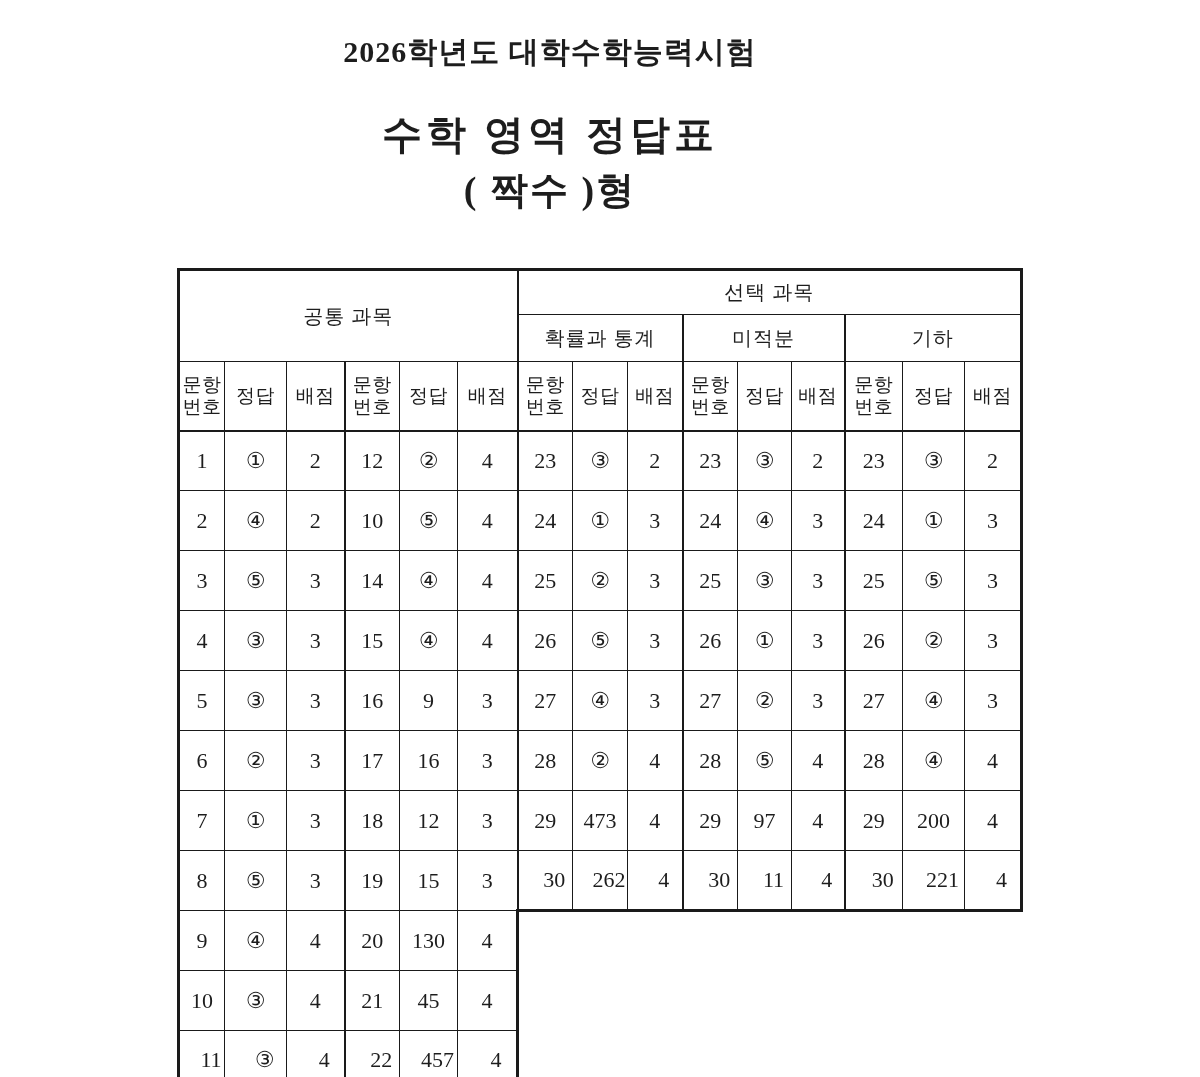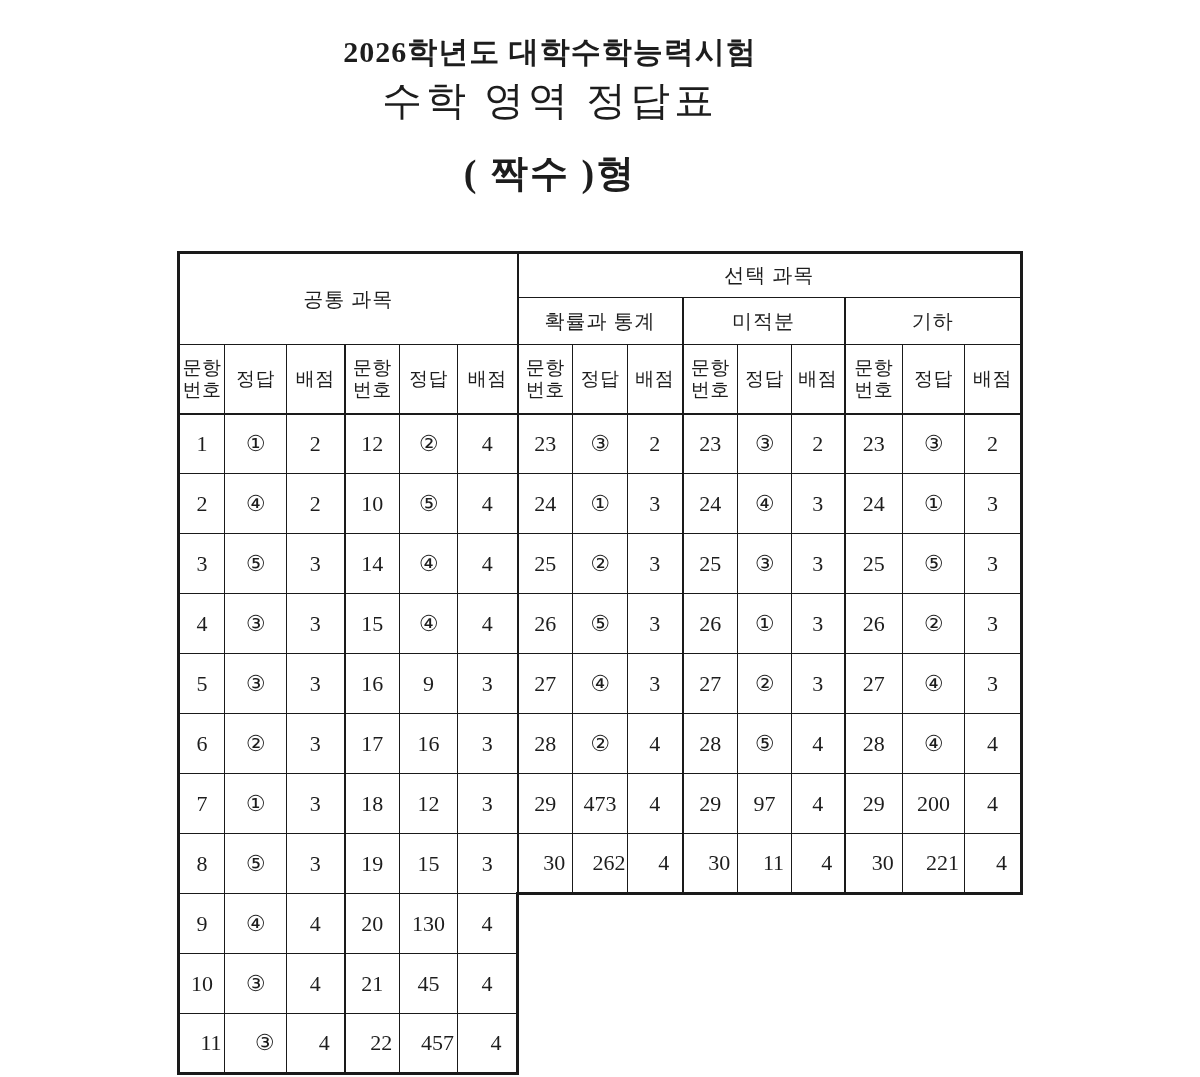--- a/index.html
+++ b/index.html
@@ -15,26 +15,27 @@
     width: 1100px;
     text-align: center;
   }
   .title1 {
     padding-top: 32px;
     font-size: 30px;
     font-weight: bold;
     letter-spacing: 1px;
   }
   .title2 {
+    margin-top: 34px;
     font-size: 40px;
-    font-weight: normal;
+    font-weight: bold;
     letter-spacing: 4px;
   }
   .title3 {
-    margin-top: 20px;
+    margin-top: 3px;
     font-size: 38px;
     font-weight: bold;
     letter-spacing: 2px;
   }
   .table-wrap {
     margin-left: 177px;
     margin-top: 52px;
   }
   table {
     border-collapse: collapse;

